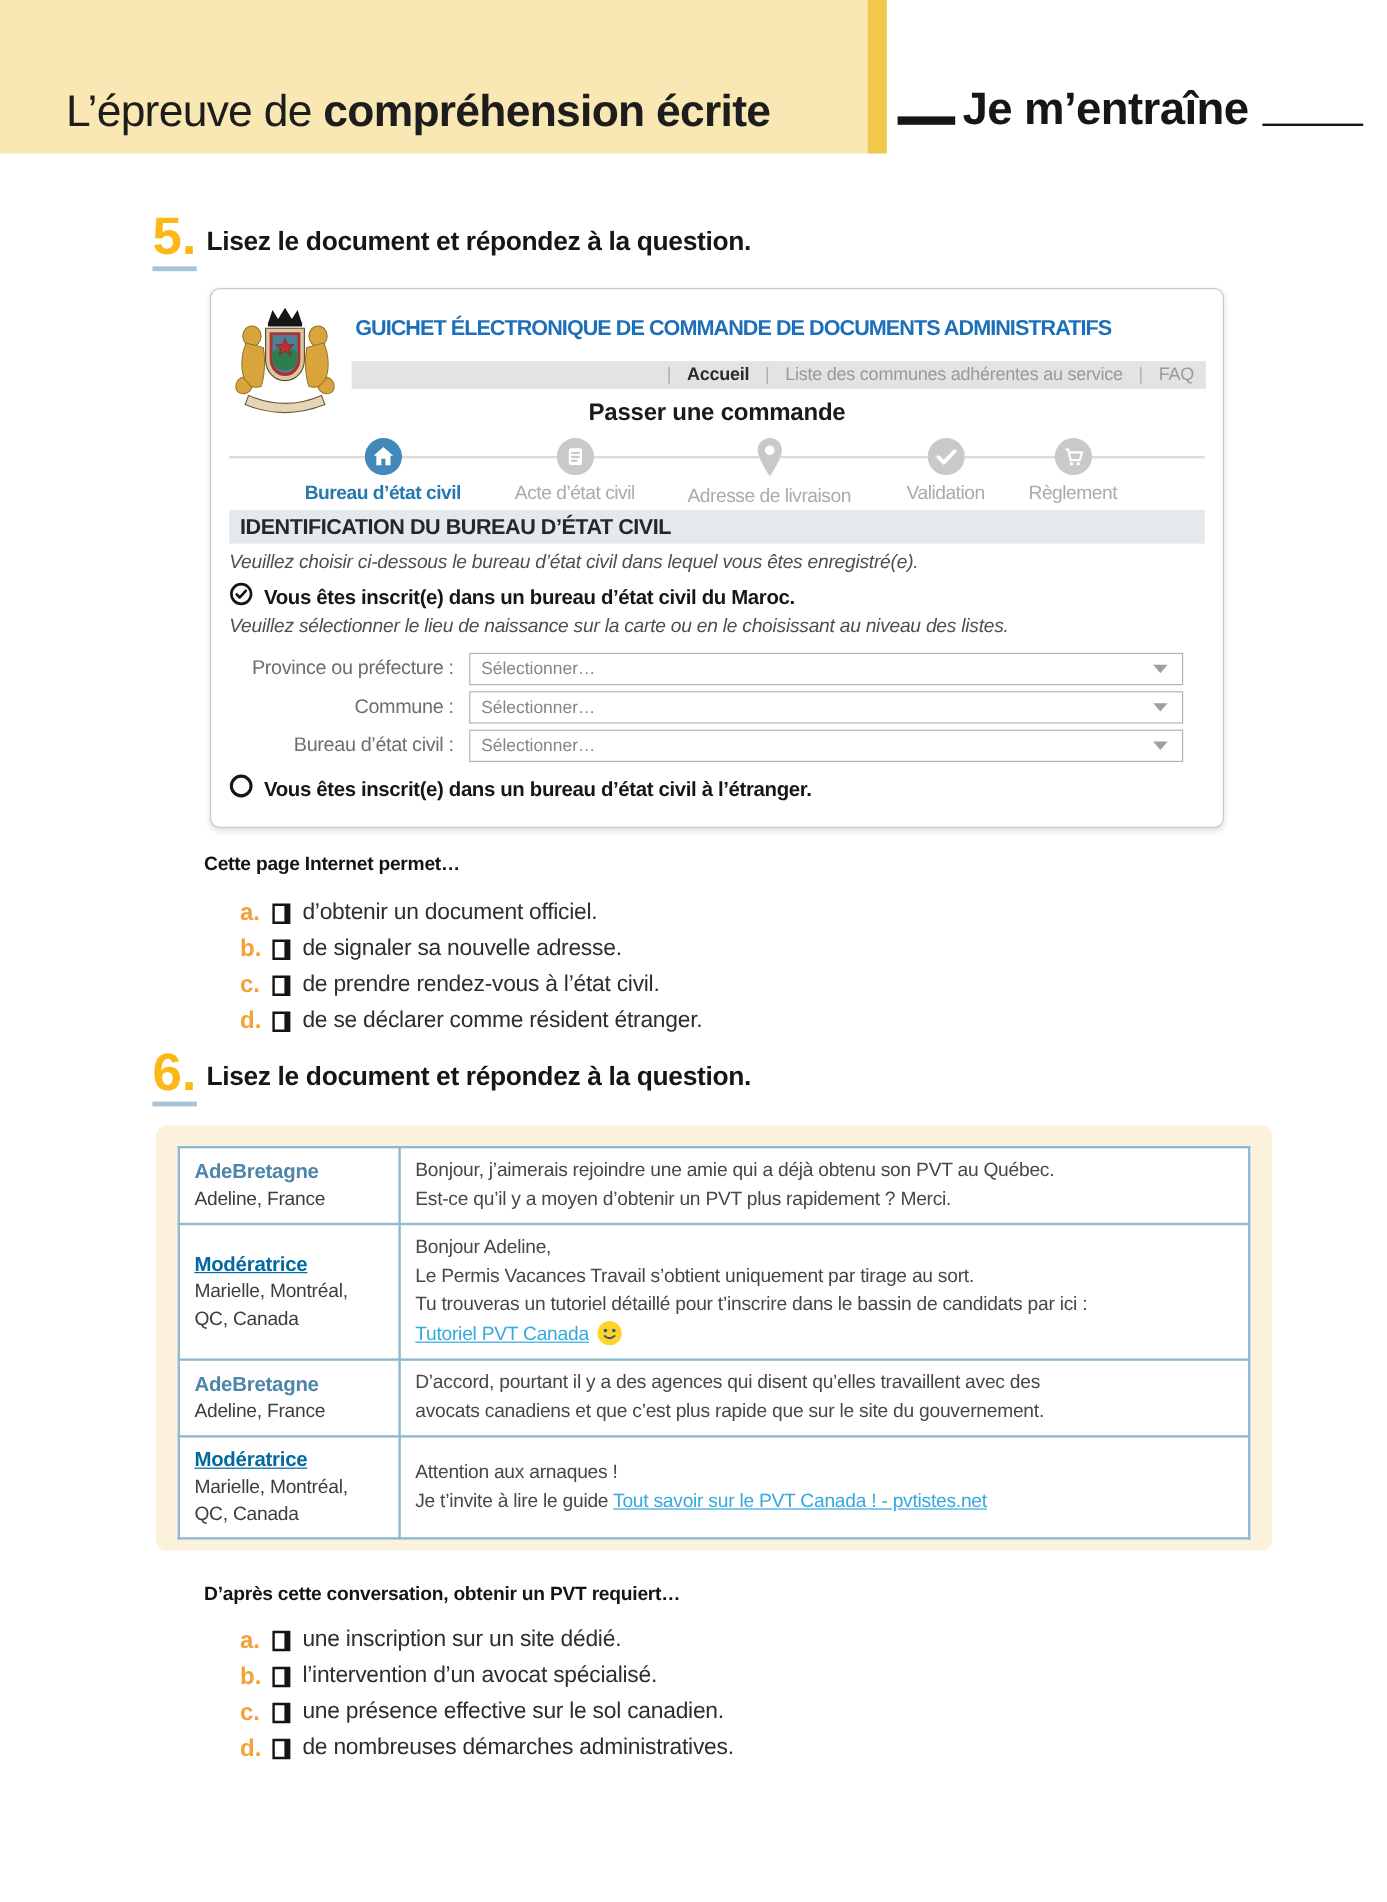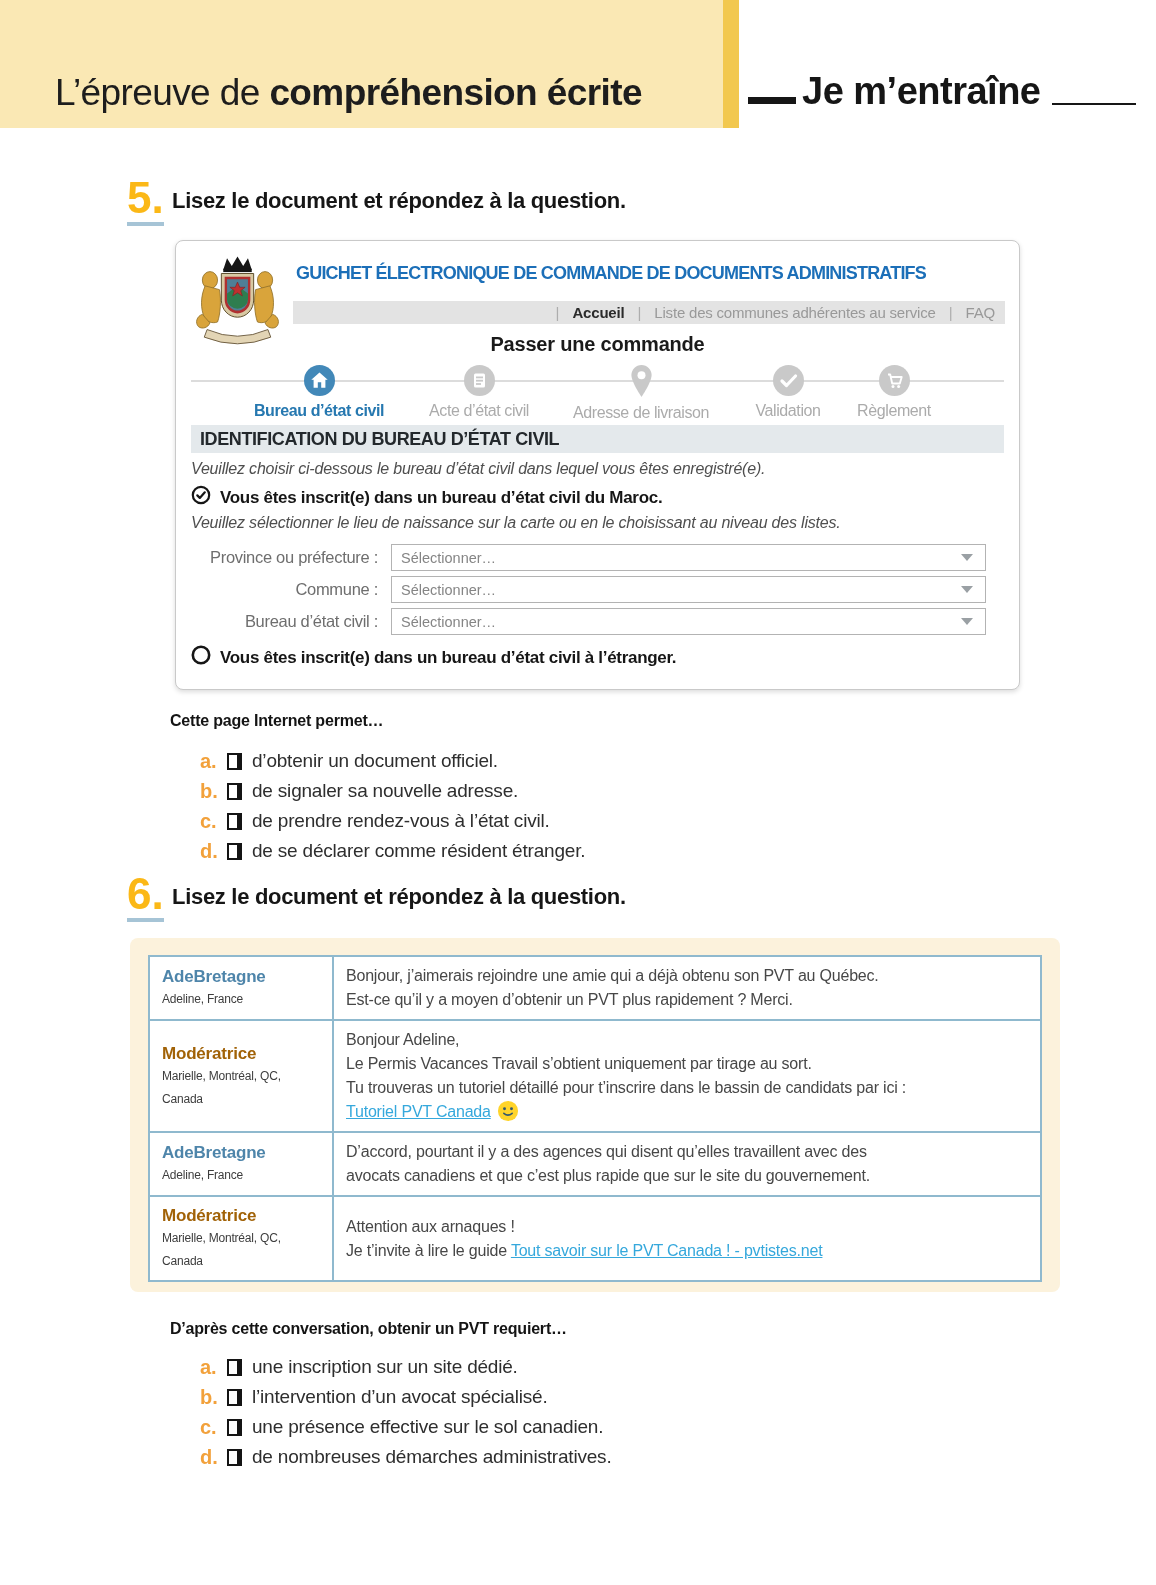--- a/index.html
+++ b/index.html
@@ -70,22 +70,22 @@
 
   
   #forum-panel{position:absolute;left:130px;top:938px;width:930px;height:354px;
                background:#FCF2DC;border-radius:8px;}
   #forum-table{position:absolute;left:18px;top:17px;width:894px;border-collapse:collapse;
                background:#fff;}
   #forum-table td{border:2px solid #8FB9CE;vertical-align:middle;padding:7px 12px;}
   .user-cell{width:158px;}
   .u-name{font-size:17px;font-weight:bold;line-height:23px;letter-spacing:-0.2px;}
   .u-name.member{color:#4E85AA;}
-  .u-name.moderator{color:#a16207;}
-  .u-sub{font-size:12px;color:#3d3d3d;line-height:23px;letter-spacing:-0.2px;}
+  .u-name.moderator{color:#0369a1;text-decoration:underline;}
+  .u-sub{font-size:16px;color:#3d3d3d;line-height:23px;letter-spacing:-0.2px;}
   .msg-cell{font-size:16px;color:#474747;line-height:24px;letter-spacing:-0.2px;}
   .msg-link{color:#35A8DC;text-decoration:underline;cursor:pointer;}
   .smiley{display:inline-block;margin-left:6px;}
   .smiley svg{vertical-align:-5px;}
 
   
   .footer-cream{position:absolute;left:0;top:1503px;width:617px;height:82px;background:#FAE8B4;}
   .footer-goldbar{position:absolute;left:617px;top:1503px;width:9px;height:82px;background:#F2C84F;}
   .page-num{position:absolute;left:633px;top:1506px;font-size:24px;color:#3f3f3f;}
 </style>

